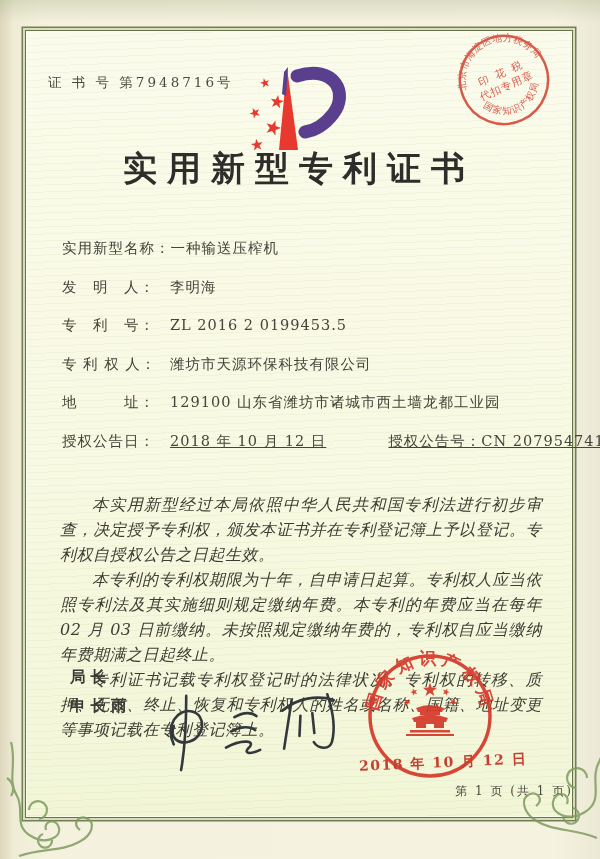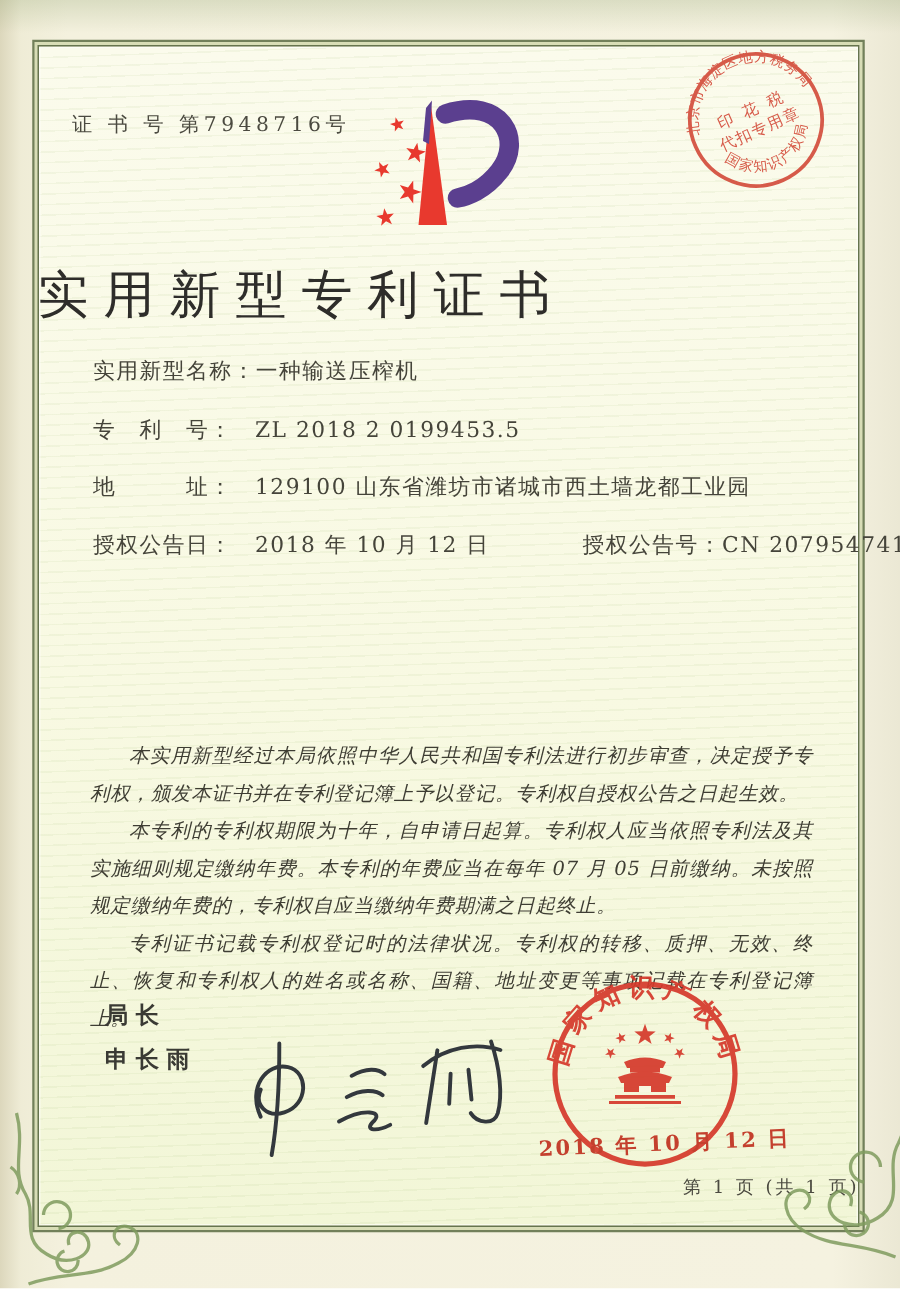--- a/index.html
+++ b/index.html
@@ -9,29 +9,29 @@
   .page::before{content:"";position:absolute;left:0;top:0;right:0;height:22px;
     background:linear-gradient(180deg,rgba(140,160,110,.25),rgba(140,160,110,0));pointer-events:none;}
   .frame{position:absolute;left:25px;top:30px;width:548px;height:788px;box-sizing:border-box;
     border:1px solid #66744e;
     box-shadow:0 0 0 2px #d8ddb6,0 0 0 3.5px #72805a,inset 0 0 0 1px rgba(255,255,255,.55);
     background:
       repeating-linear-gradient(178deg,rgba(160,188,118,.10) 0 1px,rgba(255,255,255,0) 1px 7px),
       linear-gradient(180deg,#fbfbec 0%,#f8f9e2 55%,#f2f6d7 100%);}
   .abs{position:absolute;}
   .cert-no{left:23px;top:44px;font-size:13.5px;letter-spacing:3px;color:#4b4a40;}
-  .title{left:0;top:144px;width:100%;text-align:left;font-size:34px;font-weight:400;
+  .title{left:0;top:116px;width:100%;text-align:center;font-size:34px;font-weight:700;
     letter-spacing:10px;color:#2e2d2a;}
   .fields{left:37px;top:206px;width:500px;display:flex;flex-direction:column;gap:14.5px;
     font-size:14.5px;color:#45443a;letter-spacing:1px;line-height:24px;}
   .field-row{white-space:nowrap;}
   .field-row .lbl{display:inline-block;min-width:108px;}
-  .grant-row{display:flex;}
+  .grant-row{display:flex;text-decoration:underline;}
   .grant-row .g2{margin-left:62px;}
-  .paras{left:35px;top:462px;width:482px;font-size:13px;line-height:25px;color:#3e3d33;
+  .paras{left:35px;top:462px;width:482px;font-size:16px;line-height:25px;color:#3e3d33;
     font-style:italic;letter-spacing:.5px;}
   .paras p{margin:0;text-indent:2em;text-align:justify;}
   .signer{left:45px;top:632px;font-size:15.5px;font-weight:700;letter-spacing:5px;color:#3a3a34;line-height:29px;}
   .sig-svg{left:118px;top:648px;}
   .seal-svg{left:335px;top:616px;opacity:.92;}
   .seal-date{left:334px;top:724px;font-size:14px;font-weight:600;color:#c4402e;
     letter-spacing:1.5px;transform:rotate(-2.5deg);}
   .footer{left:0;top:753px;width:100%;text-align:right;font-size:12px;letter-spacing:2px;color:#4c4b41;}
   .tax-stamp{left:413px;top:-16px;opacity:.88;}
   .flourish-l{left:-26px;top:708px;}
@@ -62,34 +62,40 @@
       <use href="#star" transform="translate(52,95) scale(0.62) rotate(-8)" fill="#e8392e"></use>
     </svg>
 
     <div class="abs title">实用新型专利证书</div>
 
     <div class="abs fields">
       <div class="field-row">
         <span class="lbl">实用新型名称：</span><span>一种输送压榨机</span>
       </div>
       <div class="field-row">
-        <span class="lbl">专　利　号：</span><span>ZL 2018 2 0199453.5</span>
+        <span class="lbl">发　明　人：</span><span>李明海</span>
+      </div>
+      <div class="field-row">
+        <span class="lbl">专　利　号：</span><span>ZL 2016 2 0199453.5</span>
+      </div>
+      <div class="field-row">
+        <span class="lbl">专 利 权 人：</span><span>潍坊市天源环保科技有限公司</span>
       </div>
       <div class="field-row">
         <span class="lbl">地　　　址：</span><span>129100 山东省潍坊市诸城市西土墙龙都工业园</span>
       </div>
       <div class="field-row grant-row">
         <span><span class="lbl">授权公告日：</span><span>2018 年 10 月 12 日</span></span>
         <span class="g2"><span>授权公告号：</span><span>CN 207954741 U</span></span>
       </div>
     </div>
 
     <div class="abs paras">
       <p>本实用新型经过本局依照中华人民共和国专利法进行初步审查，决定授予专利权，颁发本证书并在专利登记簿上予以登记。专利权自授权公告之日起生效。</p>
-      <p>本专利的专利权期限为十年，自申请日起算。专利权人应当依照专利法及其实施细则规定缴纳年费。本专利的年费应当在每年 07 月 05 日前缴纳。未按照规定缴纳年费的，专利权自应当缴纳年费期满之日起终止。</p>
+      <p>本专利的专利权期限为十年，自申请日起算。专利权人应当依照专利法及其实施细则规定缴纳年费。本专利的年费应当在每年 02 月 03 日前缴纳。未按照规定缴纳年费的，专利权自应当缴纳年费期满之日起终止。</p>
       <p>专利证书记载专利权登记时的法律状况。专利权的转移、质押、无效、终止、恢复和专利权人的姓名或名称、国籍、地址变更等事项记载在专利登记簿上。</p>
     </div>
 
     <div class="abs signer">
       <div>局长</div>
       <div>申长雨</div>
     </div>
 
     <svg class="abs sig-svg" width="230" height="100" viewBox="0 0 230 100">
       <g fill="none" stroke="#33383d" stroke-width="2.6" stroke-linecap="round" transform="rotate(-3 115 50)">

